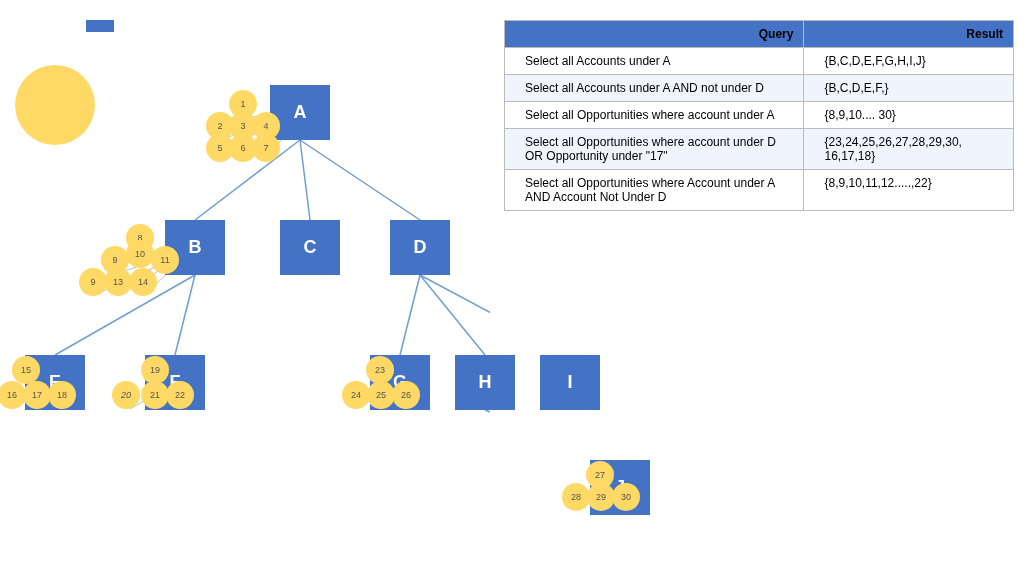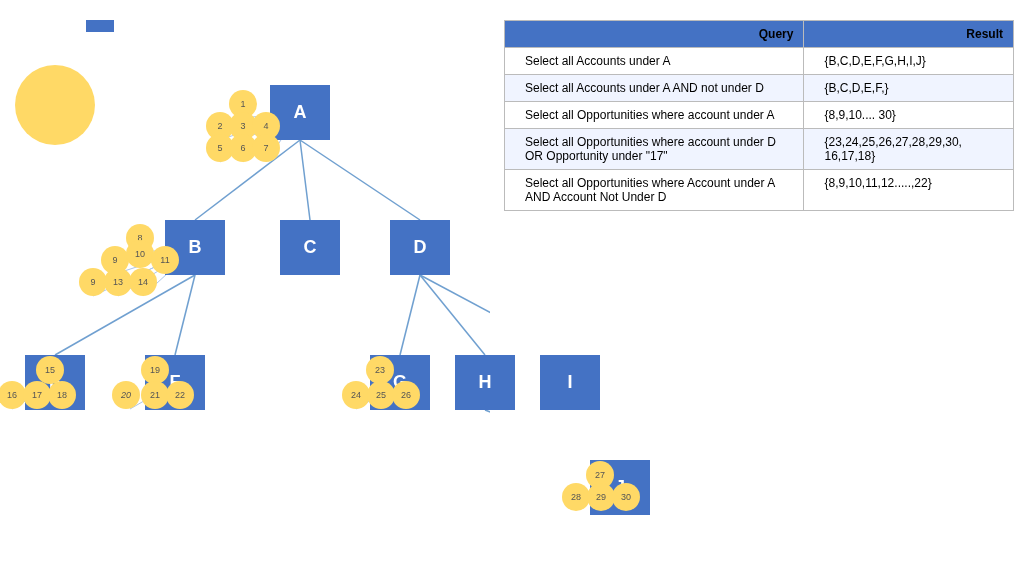--- a/index.html
+++ b/index.html
@@ -191,21 +191,21 @@
     <div class="node-opp" style="left: 206px; top: 134px; width: 28px; height: 28px;">5</div>
     <div class="node-opp" style="left: 229px; top: 134px; width: 28px; height: 28px;">6</div>
     <div class="node-opp" style="left: 252px; top: 134px; width: 28px; height: 28px;">7</div>
     <div class="node-opp" style="left: 126px; top: 224px; width: 28px; height: 28px;">8</div>
     <div class="node-opp" style="left: 101px; top: 246px; width: 28px; height: 28px;">9</div>
     <div class="node-opp" style="left: 126px; top: 240px; width: 28px; height: 28px;">10</div>
     <div class="node-opp" style="left: 151px; top: 246px; width: 28px; height: 28px;">11</div>
     <div class="node-opp" style="left: 79px; top: 268px; width: 28px; height: 28px;">9</div>
     <div class="node-opp" style="left: 104px; top: 268px; width: 28px; height: 28px;">13</div>
     <div class="node-opp" style="left: 129px; top: 268px; width: 28px; height: 28px;">14</div>
-    <div class="node-opp" style="left: 36px; top: 356px; width: 28px; height: 28px;">15</div>
+    <div class="node-opp" style="left: 12px; top: 356px; width: 28px; height: 28px;">15</div>
     <div class="node-opp" style="left: -2px; top: 381px; width: 28px; height: 28px;">16</div>
     <div class="node-opp" style="left: 23px; top: 381px; width: 28px; height: 28px;">17</div>
     <div class="node-opp" style="left: 48px; top: 381px; width: 28px; height: 28px;">18</div>
     <div class="node-opp" style="left: 141px; top: 356px; width: 28px; height: 28px;">19</div>
     <div class="node-opp" style="left: 112px; top: 381px; width: 28px; height: 28px; font-style: italic;">20</div>
     <div class="node-opp" style="left: 141px; top: 381px; width: 28px; height: 28px;">21</div>
     <div class="node-opp" style="left: 166px; top: 381px; width: 28px; height: 28px;">22</div>
     <div class="node-opp" style="left: 366px; top: 356px; width: 28px; height: 28px;">23</div>
     <div class="node-opp" style="left: 342px; top: 381px; width: 28px; height: 28px;">24</div>
     <div class="node-opp" style="left: 367px; top: 381px; width: 28px; height: 28px;">25</div>

